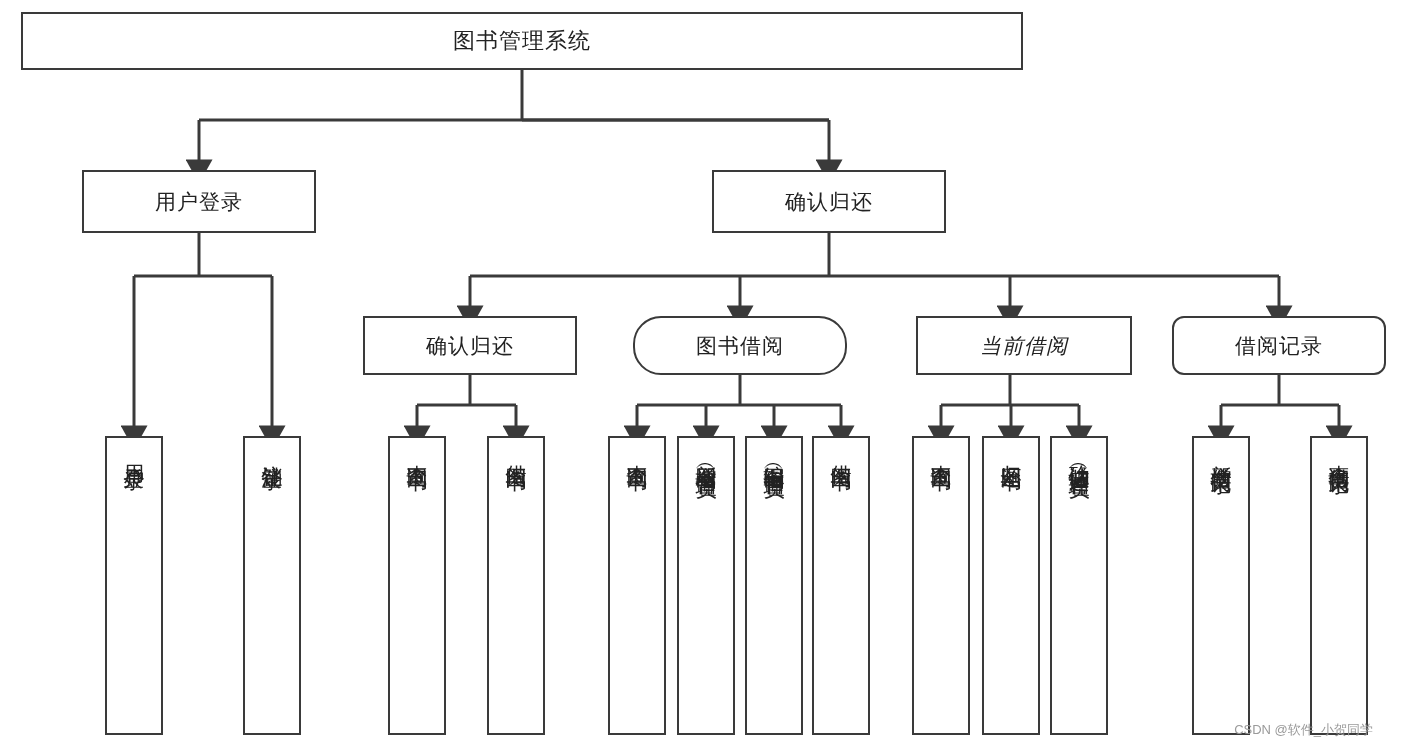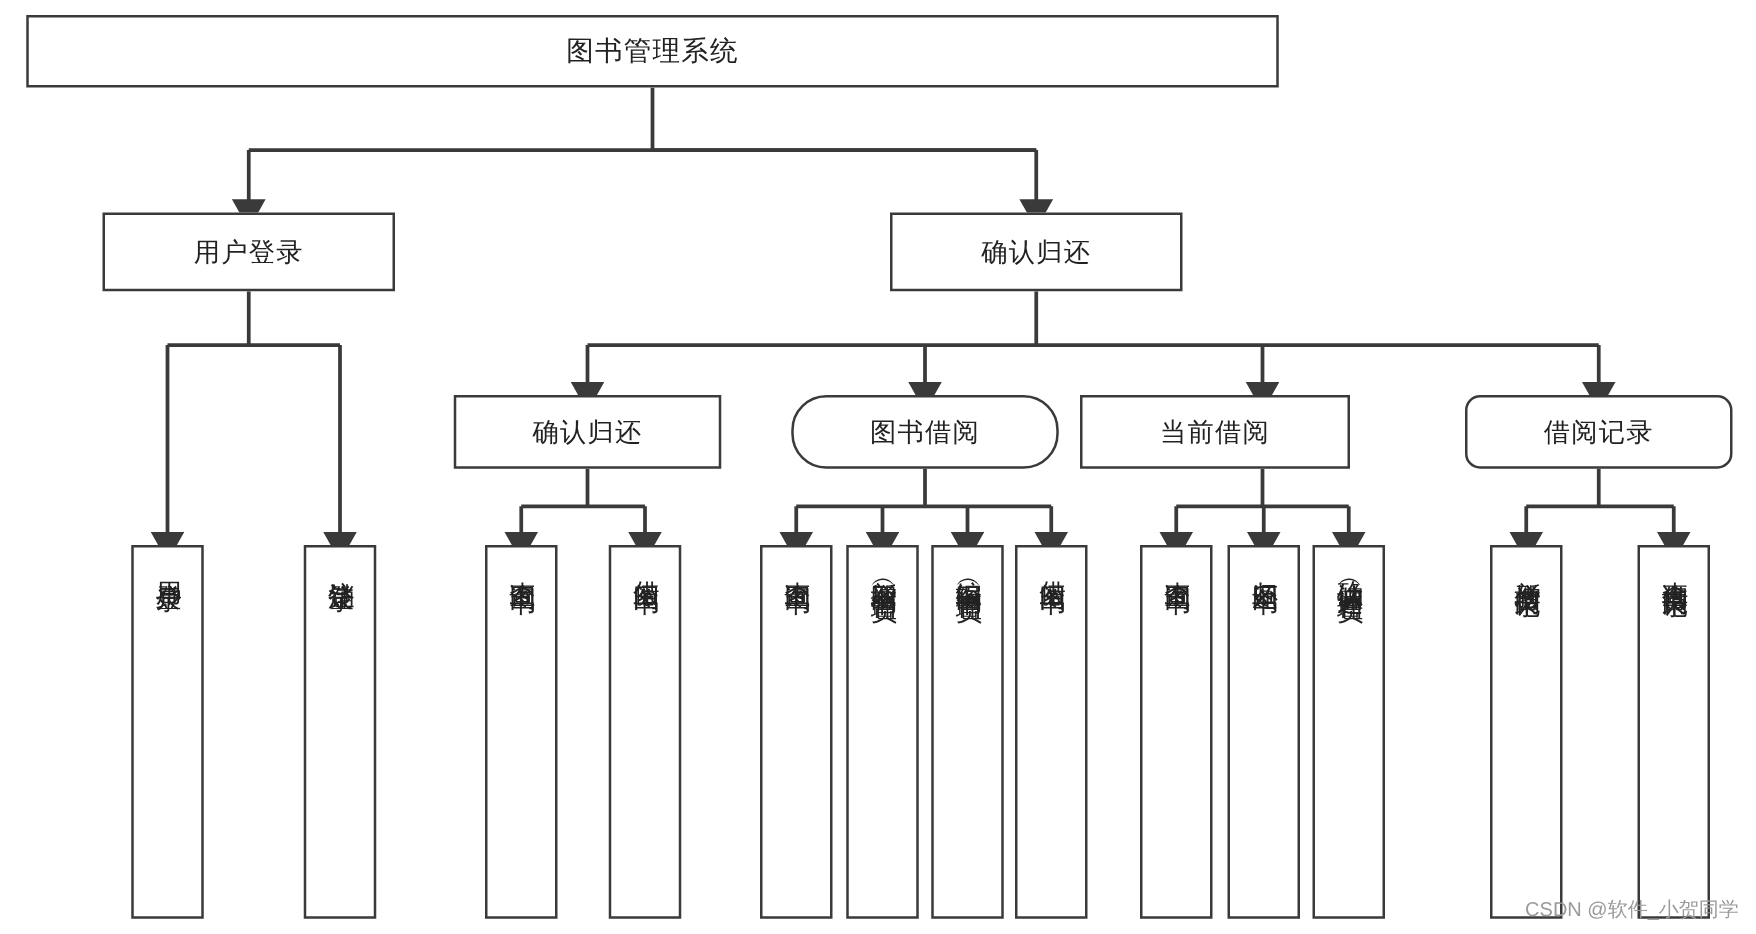--- a/index.html
+++ b/index.html
@@ -59,23 +59,23 @@
     line-height: 1.05;
     white-space: nowrap;
     text-align: center;
   }
   .hlabel {
     white-space: nowrap;
     letter-spacing: 1px;
   }
   .watermark {
     position: absolute;
-    right: 14px;
+    right: 32px;
     bottom: 8px;
-    font-size: 16px;
+    font-size: 13px;
     color: #9a9a9a;
     z-index: 3;
     white-space: nowrap;
   }
 </style>
 </head>
 <body>
 
 <div id="canvas">
 
@@ -141,21 +141,21 @@
   <div class="node lvl1" style="left:712px; top:170px; width:234px; height:63px;">
     <span class="hlabel">确认归还</span>
   </div>
 
   <div class="node lvl2" style="left:363px; top:316px; width:214px; height:59px;">
     <span class="hlabel">确认归还</span>
   </div>
   <div class="node lvl2" style="left:633px; top:316px; width:214px; height:59px;border-radius:28px;">
     <span class="hlabel">图书借阅</span>
   </div>
-  <div class="node lvl2" style="left:864px; top:316px; width:216px; height:59px;">
+  <div class="node lvl2" style="left:916px; top:316px; width:216px; height:59px;font-style:italic;">
     <span class="hlabel">当前借阅</span>
   </div>
   <div class="node lvl2" style="left:1172px; top:316px; width:214px; height:59px;border-radius:12px;">
     <span class="hlabel">借阅记录</span>
   </div>
 
   <div class="node leaf" style="left:105px; top:436px; width:58px; height:299px;">
     <span class="vlabel">用户登录</span>
   </div>
   <div class="node leaf" style="left:243px; top:436px; width:58px; height:299px;">

